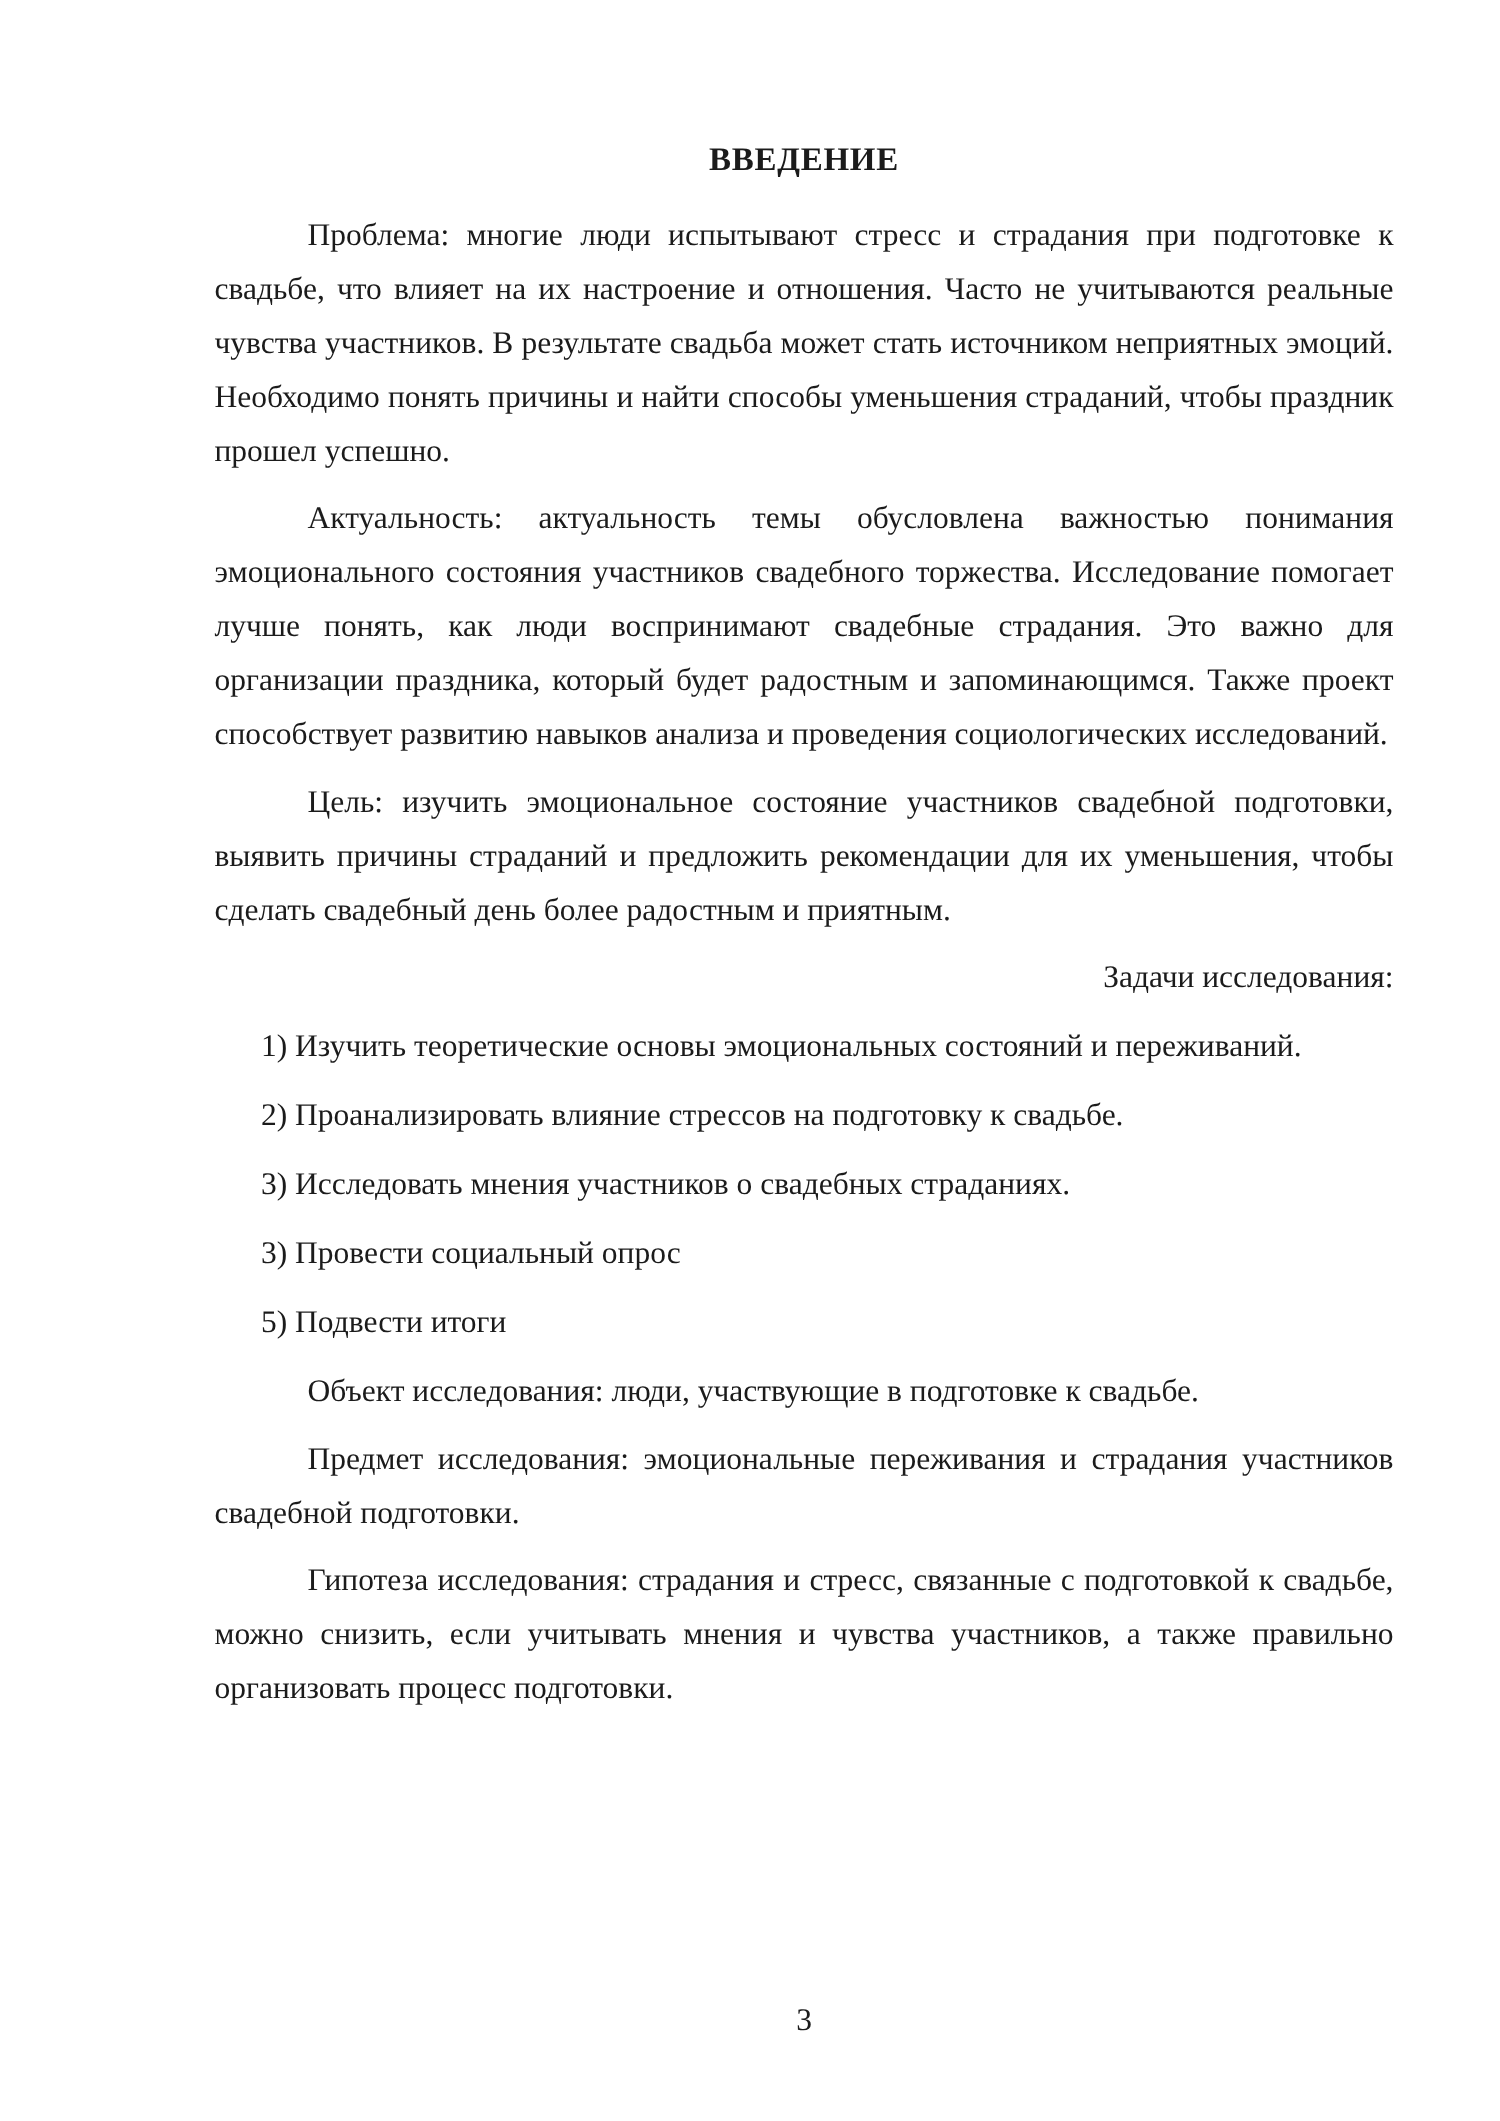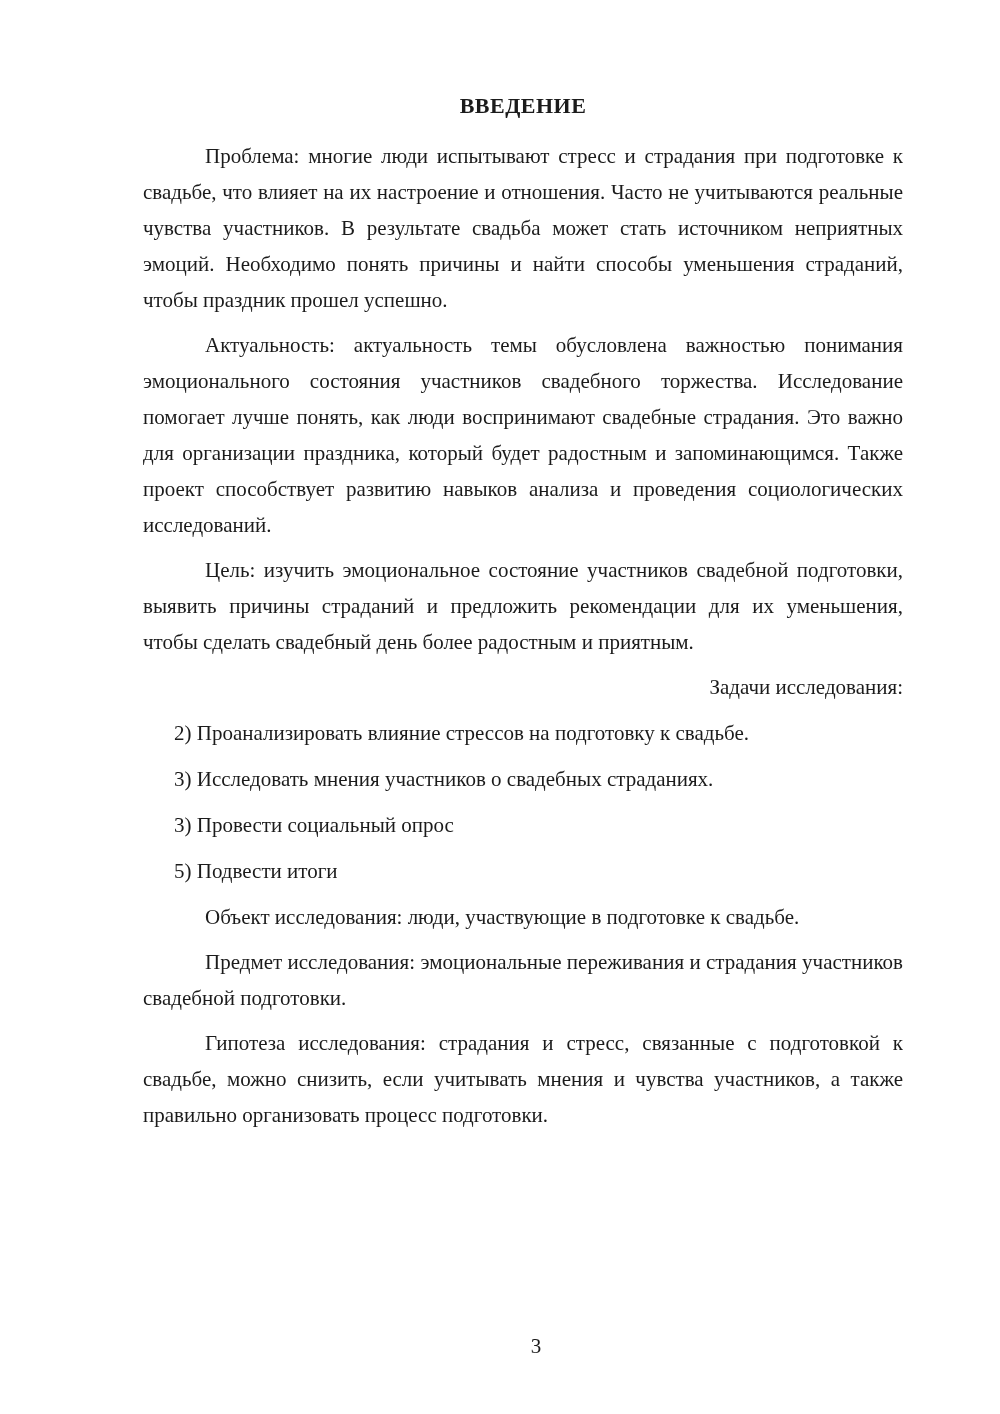--- a/index.html
+++ b/index.html
@@ -14,21 +14,21 @@
     font-family: "Liberation Serif", "DejaVu Serif", serif;
     color: #1b1b1b;
   }
   .page {
     position: absolute;
     top: 0;
     left: 0;
     width: 1000px;
     height: 1414px;
     box-sizing: border-box;
-    padding: 88px 97px 0 143px; 
+    padding: 88px 71px 0 143px; 
   }
   .doc-title {
     font-size: 22px;
     font-weight: bold;
     text-align: center;
     margin: 0 0 14px 0;
     line-height: 36px;
     letter-spacing: 0.5px;
   }
   .para {
@@ -73,20 +73,21 @@
   <h1 class="doc-title">ВВЕДЕНИЕ</h1>
 
   <p class="para">Проблема: многие люди испытывают стресс и страдания при подготовке к свадьбе, что влияет на их настроение и отношения. Часто не учитываются реальные чувства участников. В результате свадьба может стать источником неприятных эмоций. Необходимо понять причины и найти способы уменьшения страданий, чтобы праздник прошел успешно.</p>
 
   <p class="para">Актуальность: актуальность темы обусловлена важностью понимания эмоционального состояния участников свадебного торжества. Исследование помогает лучше понять, как люди воспринимают свадебные страдания. Это важно для организации праздника, который будет радостным и запоминающимся. Также проект способствует развитию навыков анализа и проведения социологических исследований.</p>
 
   <p class="para">Цель: изучить эмоциональное состояние участников свадебной подготовки, выявить причины страданий и предложить рекомендации для их уменьшения, чтобы сделать свадебный день более радостным и приятным.</p>
 
   <p class="tasks-heading">Задачи исследования:</p>
 
+  <p class="task">1) Изучить теоретические основы эмоциональных состояний и переживаний.</p>
 
   <p class="task">2) Проанализировать влияние стрессов на подготовку к свадьбе.</p>
 
   <p class="task">3) Исследовать мнения участников о свадебных страданиях.</p>
 
   <p class="task">3) Провести социальный опрос</p>
 
   <p class="task">5) Подвести итоги</p>
 
   <p class="para">Объект исследования: люди, участвующие в подготовке к свадьбе.</p>

